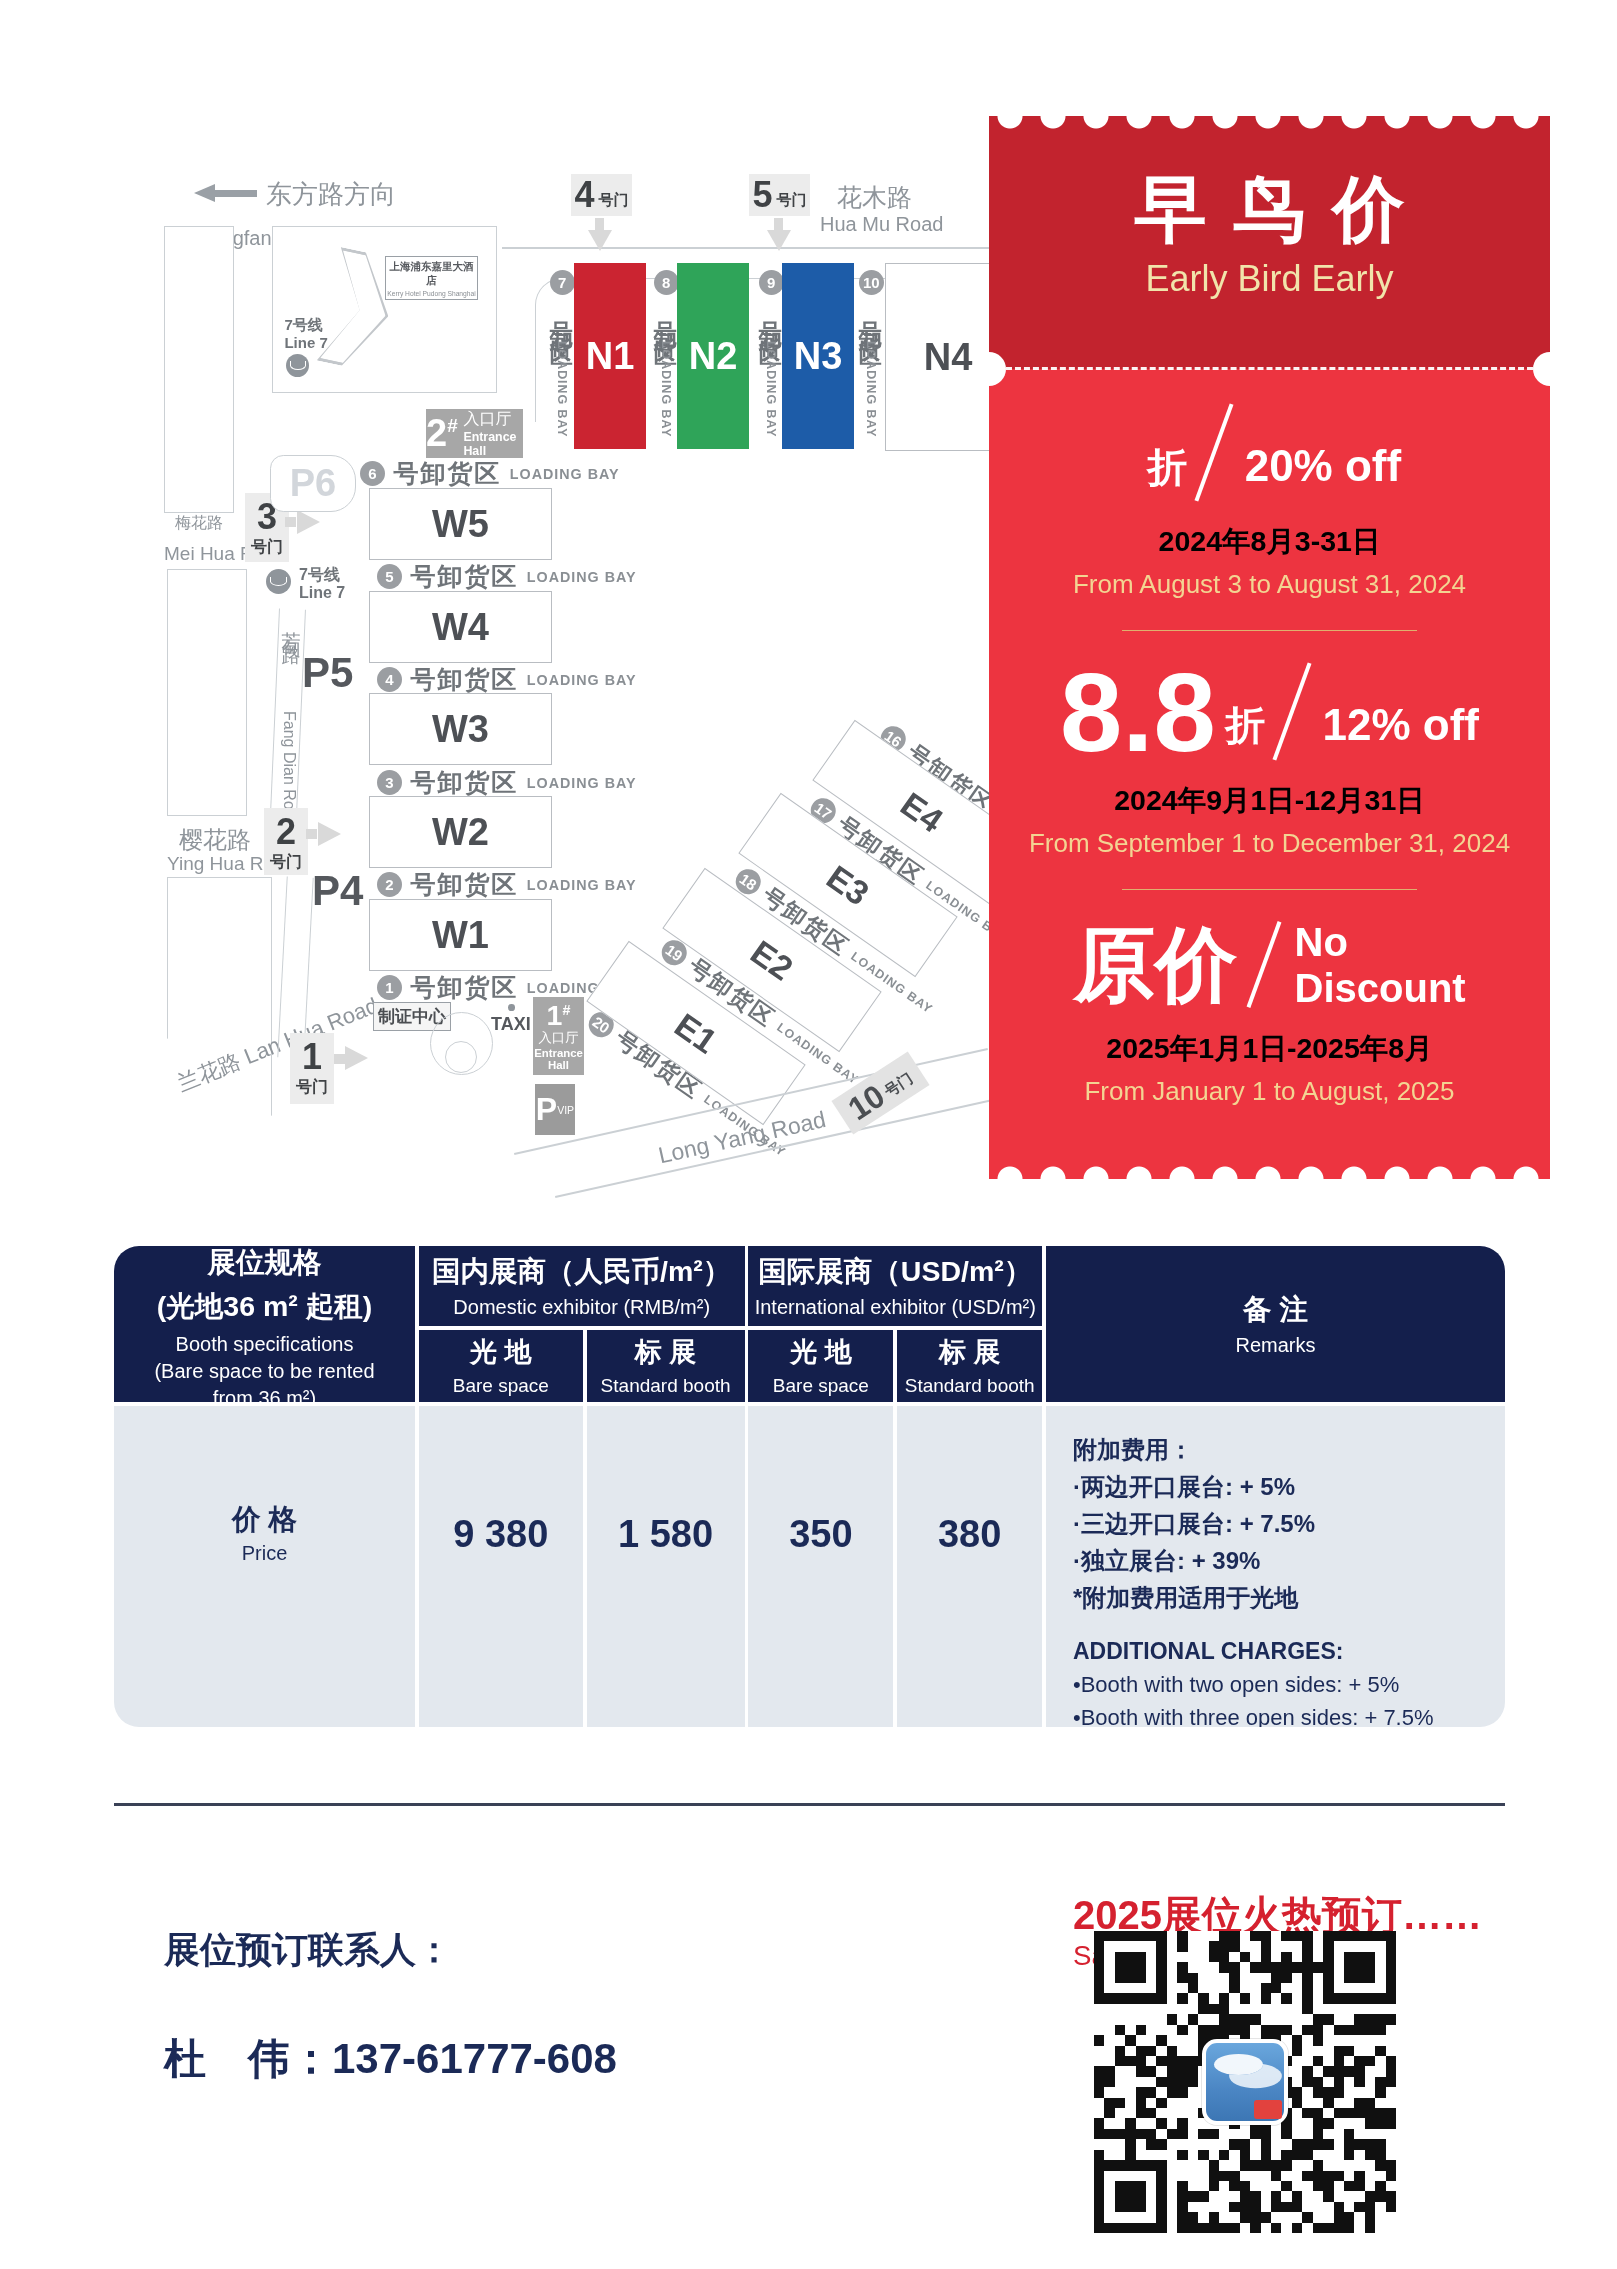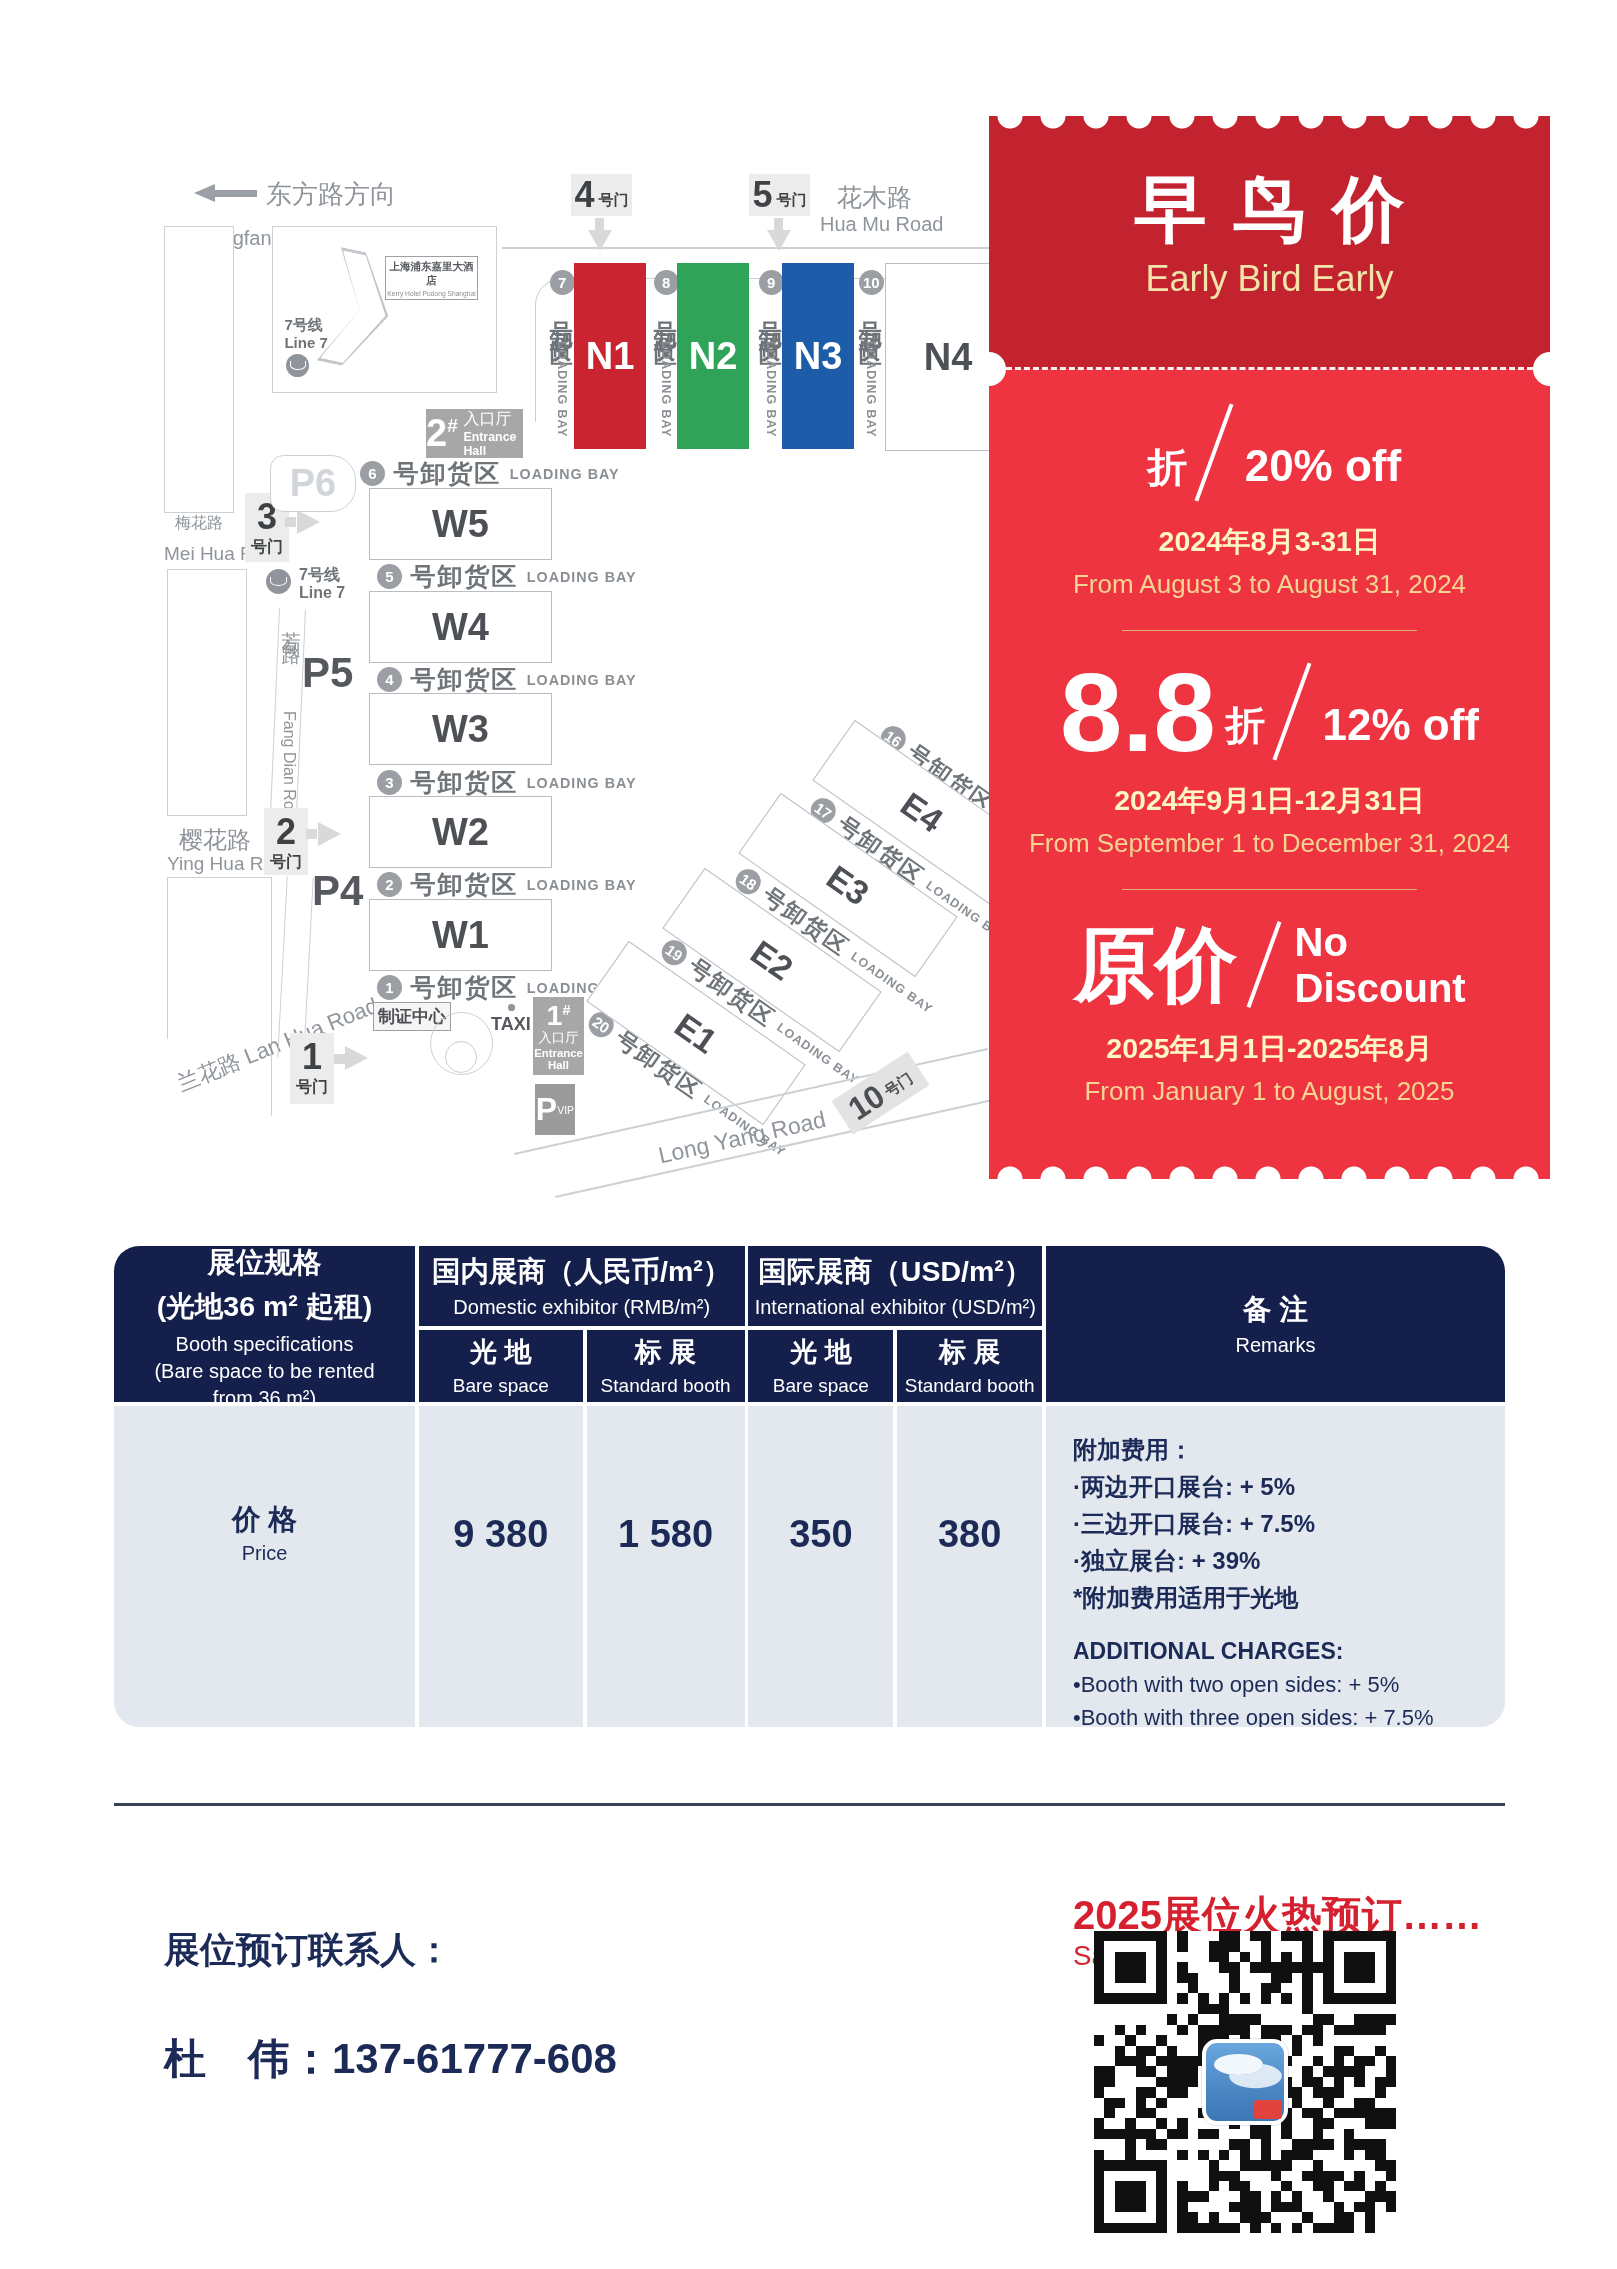--- a/index.html
+++ b/index.html
@@ -69,21 +69,21 @@
     background-image:radial-gradient(circle at 21px 25px, rgba(0,0,0,0) 12px, #ed3440 13px);
     background-size:43px 25px;background-repeat:repeat-x;}
   .tier{text-align:center;color:#fff;}
   .tier-main{display:flex;align-items:flex-end;justify-content:center;}
   .tv{font-size:112px;font-weight:bold;line-height:.88;}
   .tu{font-size:40px;font-weight:bold;margin:0 0 9.5px 9.5px;}
   .tslash{width:3.8px;height:103px;background:#fff;transform:rotate(20deg);margin:0 28.5px 0 25px;align-self:center;}
   .toff{font-size:44px;font-weight:bold;margin-bottom:13.3px;}
   .tv3{font-size:82px;font-weight:bold;line-height:1;}
   .toff3{text-align:left;font-size:40px;font-weight:bold;line-height:1.15;margin-bottom:0;}
-  .tdzh{margin-top:19px;font-size:28.5px;font-weight:bold;color:#fef9c3;}
+  .tdzh{margin-top:19px;font-size:28.5px;font-weight:bold;color:#000000;}
   .tden{margin-top:7.6px;font-size:26px;color:#f3d492;}
   .trule{width:295px;height:1.9px;background:#dfb06e;margin:30px 0 28.5px 0;}
 
   
   .ptable{position:absolute;left:114px;top:1246px;width:1391px;height:481px;display:grid;
     grid-template-columns:301px 164px 158px 145px 145px 1fr;grid-template-rows:80px 72px auto;
     gap:3.8px;background:#fff;border-radius:25px;overflow:hidden;}
   .th{background:#141f4c;color:#fff;display:flex;flex-direction:column;align-items:center;justify-content:center;text-align:center;}
   .td{background:#e3e8ee;color:#1b2a57;display:flex;flex-direction:column;align-items:center;text-align:center;}
   .spec-zh{font-size:28.5px;font-weight:bold;line-height:1.25;margin-top:8px;}

